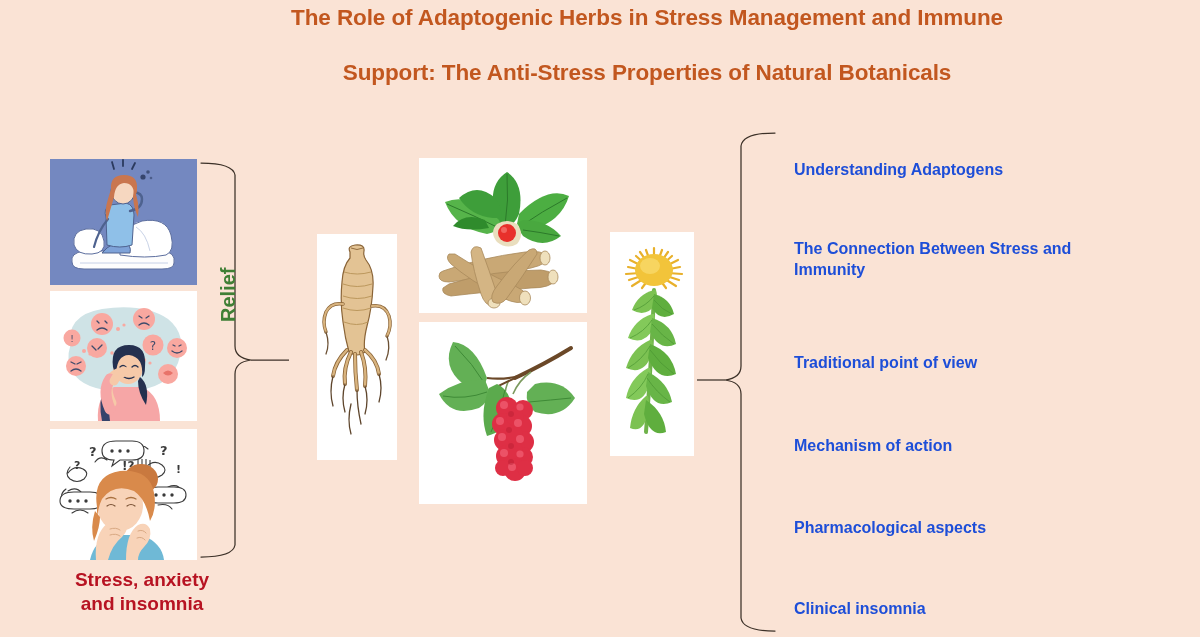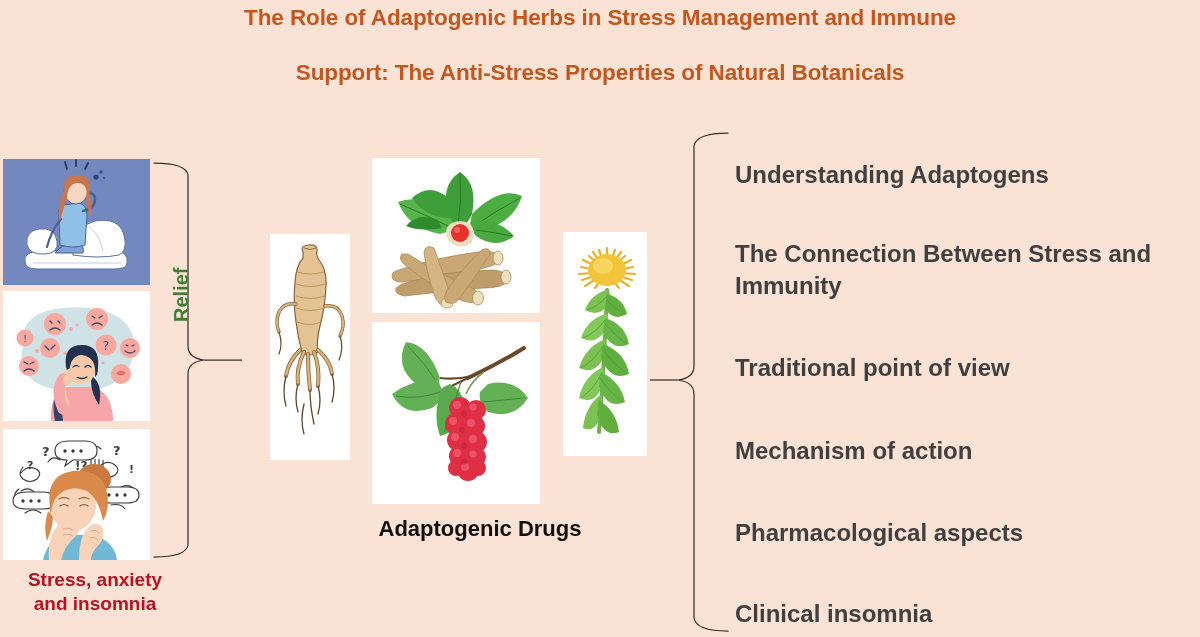--- a/index.html
+++ b/index.html
@@ -2,21 +2,21 @@
 <html><head>
 <meta charset="utf-8">
 <style>
   html,body{margin:0;padding:0;}
   body{
     width:1200px;height:637px;
     background:#FAE3D5;
     font-family:"Liberation Sans", sans-serif;
     overflow:hidden;position:relative;
   }
-  #stage{position:absolute;inset:0;width:992px;height:637px;}
+  #stage{position:absolute;inset:0;width:992px;height:637px;margin-left:47px;}
 
   
   .title-block{position:absolute;left:0;top:0;width:1200px;text-align:center;}
   .title-line{
     color:#C2571F;font-weight:bold;font-size:22.5px;letter-spacing:-0.1px;
     line-height:1.0;
   }
   .title-line.l1{margin-top:7px;}
   .title-line.l2{margin-top:32px;}
 
@@ -54,22 +54,22 @@
   }
   #stress-caption{
     position:absolute;left:0px;top:568px;width:190px;text-align:center;
     color:#B71322;font-weight:bold;font-size:19px;line-height:1.28;
   }
   #stress-caption span{display:block;}
 
   
   #topic-list{position:absolute;left:731px;top:150px;width:475px;}
   .topic{
-    position:absolute;left:4px;
-    color:#404040;font-weight:bold;font-size:24px;line-height:1.33;
+    position:absolute;left:16px;
+    color:#1d4ed8;font-weight:bold;font-size:16px;line-height:1.33;
     white-space:pre-line;
   }
   .t0{top:9px;}
   .t1{top:88px;}
   .t2{top:202px;}
   .t3{top:285px;text-align:right;}
   .t4{top:367px;text-align:center;}
   .t5{top:448px;}
 </style>
 </head>
@@ -466,21 +466,20 @@
         <path d="M20 106 Q34 100 42 88"></path>
           <path d="M64 112 Q52 104 42 92"></path>
         <path d="M18 136 Q32 128 40 114"></path>
           <path d="M64 142 Q50 132 40 118"></path>
         <path d="M18 166 Q32 156 38 142"></path>
           <path d="M60 170 Q46 160 37 146"></path>
       </g>
     </svg>
   </div>
 
-  <div id="adaptogenic-label">Adaptogenic Drugs</div>
   <div id="stress-caption">
     <span>Stress, anxiety</span>
     <span>and insomnia</span>
   </div>
 
   <div class="brace" id="brace-right">
     <svg viewBox="0 0 80 505" xmlns="http://www.w3.org/2000/svg">
       <path d="M78 3 Q46 3 44 16 L44 236 Q44 248 28 250 Q44 252 44 264 L44 488 Q46 501 78 501" fill="none" stroke="#3C3128" stroke-width="1.25" stroke-linecap="round"></path>
       <path d="M28 250 L0 250" fill="none" stroke="#3C3128" stroke-width="1.25"></path>
     </svg>

